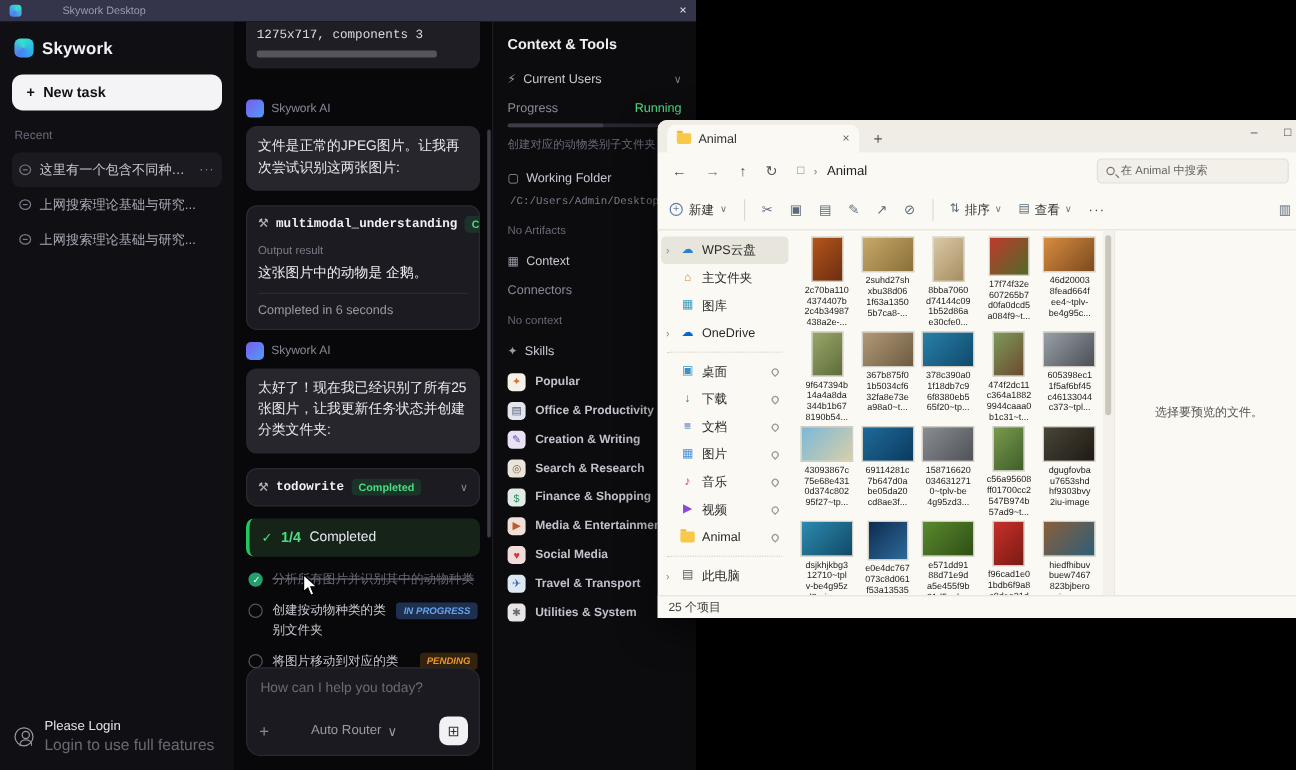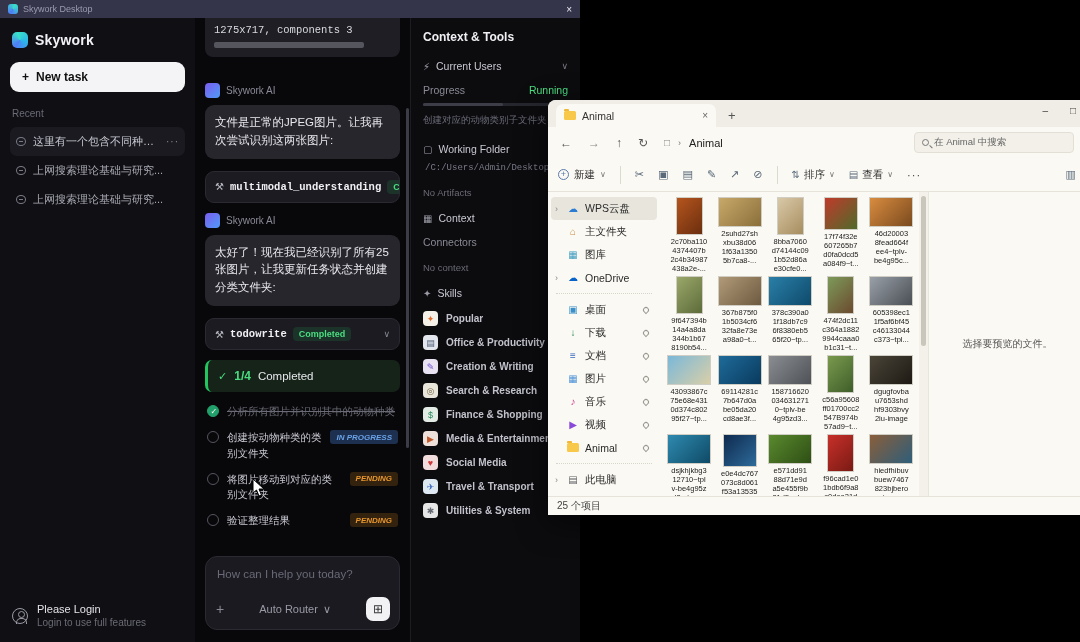--- a/index.html
+++ b/index.html
@@ -2,21 +2,21 @@
 <html><head>
 <meta charset="utf-8">
 <style>
   * { margin:0; padding:0; box-sizing:border-box; }
   html,body { width:1080px; height:642px; }
   body { background:#000; position:relative; overflow:hidden;
          font-family:"Liberation Sans","DejaVu Sans",sans-serif; }
 
   
   .app { position:absolute; left:0; top:0; width:580px; height:642px; background:#0b0b0e; }
-  .titlebar { height:18px; background:#34344a; display:flex; align-items:center; padding:0 8px; }
+  .titlebar { height:18px; background:#34344a; display:flex; align-items:center; padding:0 8px;gap:29px; }
   .tb-logo { width:10px; height:10px; border-radius:3px; margin-right:5px;
              background:conic-gradient(from 210deg,#4f7cf7,#38e0c8,#4f7cf7); }
   .tb-title { color:#9a9ab0; font-size:9px; }
   .tb-close { margin-left:auto; color:#e8e8f0; font-size:10px; cursor:default; }
   .app-body { display:flex; height:624px; }
 
   
   .sidebar { width:195px; background:#101014; display:flex; flex-direction:column; padding:10px 10px 8px; }
   .brand { display:flex; align-items:center; gap:7px; margin:4px 2px 14px; }
   .brand-logo { width:16px; height:16px; border-radius:5px;
@@ -34,21 +34,21 @@
   .bubble-icon::after{ content:""; position:absolute; left:2px; top:3px; width:4px; height:1px; background:#7a7a88; }
   .recent-text { white-space:nowrap; overflow:hidden; text-overflow:ellipsis; flex:1; }
   .recent-menu { color:#8a8a96; font-size:10px; letter-spacing:1px; }
   .login { margin-top:auto; display:flex; align-items:center; gap:9px; padding:6px 2px; }
   .person-icon { width:16px; height:16px; border:1px solid #9a9aa6; border-radius:50%; position:relative; }
   .person-icon::before { content:""; position:absolute; left:4.5px; top:2.5px; width:5px; height:5px;
                          border:1px solid #9a9aa6; border-radius:50%; }
   .person-icon::after { content:""; position:absolute; left:2.5px; top:9px; width:9px; height:5px;
                         border:1px solid #9a9aa6; border-bottom:none; border-radius:5px 5px 0 0; }
   .login-title { color:#e2e2e8; font-size:11px; }
-  .login-sub { color:#6a6a76; font-size:10px; margin-top:2px; }
+  .login-sub { color:#6a6a76; font-size:13px; margin-top:2px; }
 
   
   .chat { width:215px; background:#08080a; position:relative; padding:0 10px; overflow:hidden; }
   .chat-scrollbar { position:absolute; right:1px; top:90px; width:3px; height:340px; background:#3c3c46; border-radius:2px; }
   .partial-card { background:#1e1e24; border-radius:0 0 8px 8px; padding:6px 9px 9px; margin:0 0 26px; }
   .partial-text { color:#d8d8e0; font-size:10.5px; font-family:"Liberation Mono","DejaVu Sans Mono",monospace; }
   .partial-bar { width:150px; height:6px; background:#55555e; border-radius:2px; margin-top:6px; }
   .agent-row { display:flex; align-items:center; gap:6px; margin:10px 0 7px; }
   .agent-avatar { width:15px; height:15px; border-radius:4px; background:linear-gradient(135deg,#7b5cf0,#4f9cf7); }
   .agent-name { color:#8a8a98; font-size:10px; }
@@ -243,20 +243,26 @@
         <span class="agent-name">Skywork AI</span>
       </div>
       <div class="msg-bubble">文件是正常的JPEG图片。让我再次尝试识别这两张图片:</div>
 
       <div class="tool-card">
         <div class="tool-head">
           <span class="tool-glyph">⚒</span>
           <span class="tool-name">multimodal_understanding</span>
           <span class="badge-complete">Complete</span>
         </div>
+        <div class="tool-body">
+          <div class="out-label">Output result</div>
+          <div class="out-text">这张图片中的动物是 企鹅。</div>
+          <div class="tool-divider"></div>
+          <div class="tool-footer">Completed in 6 seconds</div>
+        </div>
       </div>
 
       <div class="agent-row">
         <div class="agent-avatar"></div>
         <span class="agent-name">Skywork AI</span>
       </div>
       <div class="msg-bubble">太好了！现在我已经识别了所有25张图片，让我更新任务状态并创建分类文件夹:</div>
 
       <div class="tool-card">
         <div class="tool-head">

